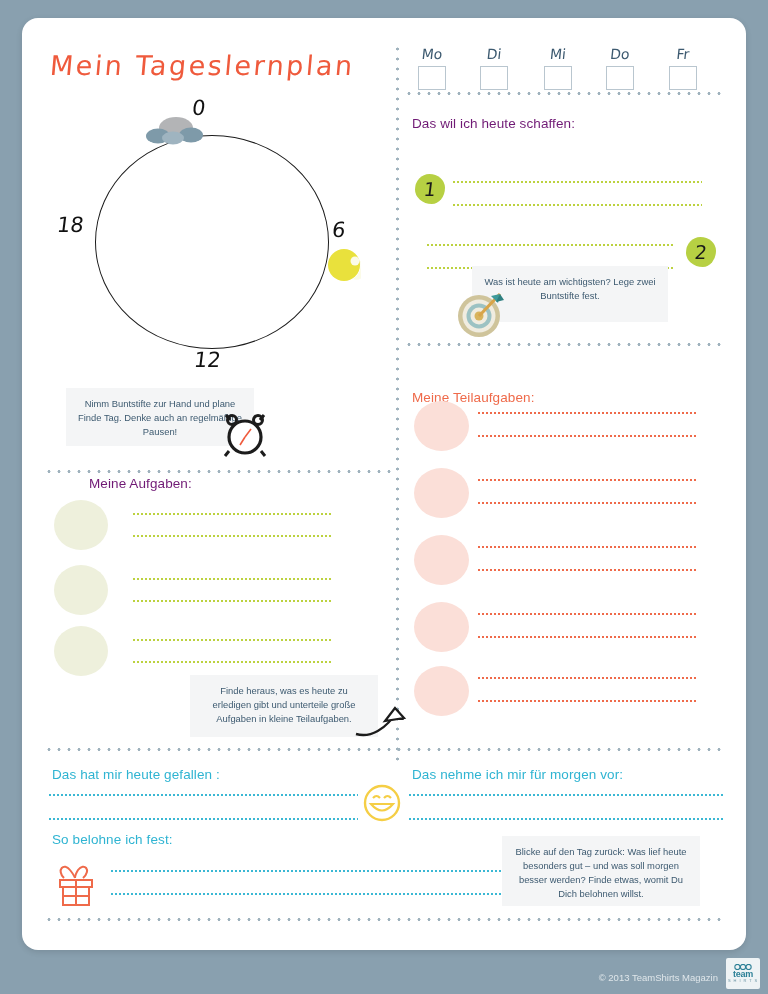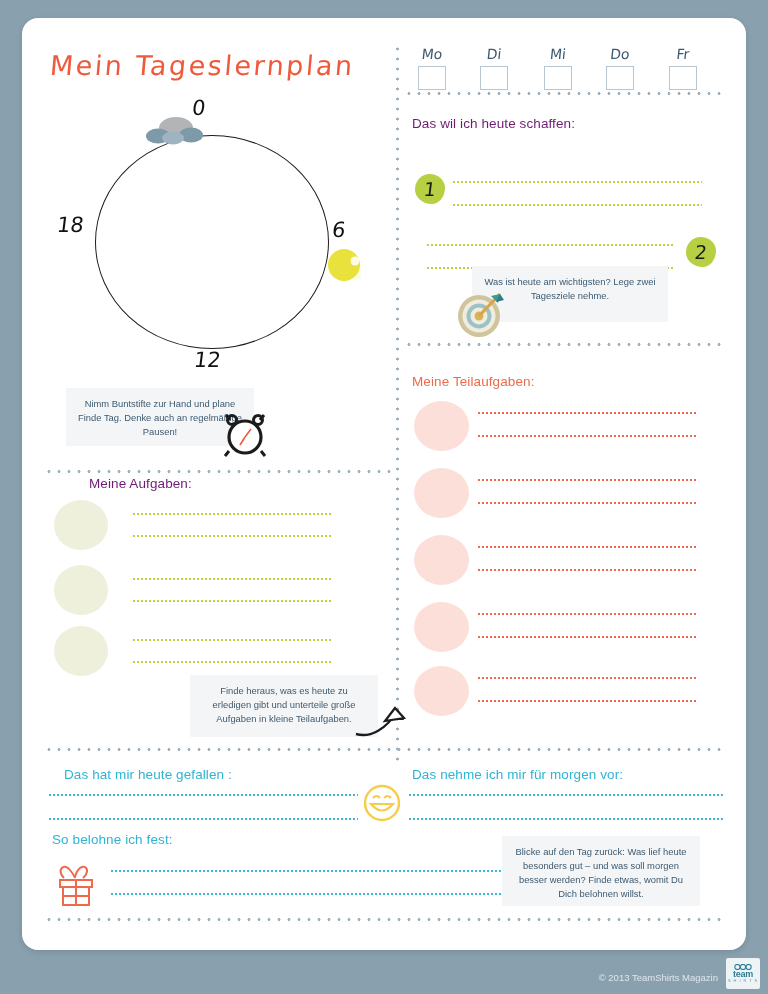--- a/index.html
+++ b/index.html
@@ -211,33 +211,33 @@
     <div class="wline green" style="left:430px;top:186px;width:250px;"></div>
   </div>
   <div>
     <div class="gblob" style="left:664px;top:219px;">
       <span>2</span>
     </div>
     <div class="wline green" style="left:404px;top:226px;width:248px;"></div>
     <div class="wline green" style="left:404px;top:249px;width:248px;"></div>
   </div>
 
-  <div class="hint" style="left:450px;top:248px;width:196px;height:56px;">Was ist heute am wichtigsten? Lege zwei Tagesziele nehme.</div>
+  <div class="hint" style="left:450px;top:248px;width:196px;height:56px;">Was ist heute am wichtigsten? Lege zwei Buntstifte fest.</div>
   <svg style="position:absolute;left:433px;top:271px;" width="52" height="50" viewBox="0 0 52 50">
     <circle cx="24" cy="27" r="21" fill="#cfc49b"></circle>
     <circle cx="24" cy="27" r="16.5" fill="#f0ece0"></circle>
     <circle cx="24" cy="27" r="12.5" fill="#9cc2c3"></circle>
     <circle cx="24" cy="27" r="8.5" fill="#f0ece0"></circle>
     <circle cx="24" cy="27" r="4.5" fill="#d8b45e"></circle>
     <path d="M24 27 L45 5" stroke="#d8a54a" stroke-width="3.2"></path>
     <path d="M45 5 L36 7 L43 14 Z" fill="#3d9a9a"></path>
     <path d="M45 5 L41 13 L49 11 Z" fill="#2e7f80"></path>
   </svg>
 
-  <div class="sec-h coral" style="left:390px;top:356px;">Meine Teilaufgaben:</div>
+  <div class="sec-h coral" style="left:390px;top:372px;">Meine Teilaufgaben:</div>
 
   <div>
     <div class="circ-pink" style="left:392px;top:383px;"></div>
     <div class="wline coral" style="left:455px;top:394px;width:220px;"></div>
     <div class="wline coral" style="left:455px;top:417px;width:220px;"></div>
   </div>
   <div>
     <div class="circ-pink" style="left:392px;top:450px;"></div>
     <div class="wline coral" style="left:455px;top:461px;width:220px;"></div>
     <div class="wline coral" style="left:455px;top:484px;width:220px;"></div>
@@ -251,21 +251,21 @@
     <div class="circ-pink" style="left:392px;top:584px;"></div>
     <div class="wline coral" style="left:455px;top:595px;width:220px;"></div>
     <div class="wline coral" style="left:455px;top:618px;width:220px;"></div>
   </div>
   <div>
     <div class="circ-pink" style="left:392px;top:648px;"></div>
     <div class="wline coral" style="left:455px;top:659px;width:220px;"></div>
     <div class="wline coral" style="left:455px;top:682px;width:220px;"></div>
   </div>
 
-  <div class="sec-h cyan" style="left:30px;top:749px;margin-left:12px;">Das hat mir heute gefallen :</div>
+  <div class="sec-h cyan" style="left:30px;top:749px;">Das hat mir heute gefallen :</div>
   <div class="wline cyan" style="left:26px;top:776px;width:310px;"></div>
   <div class="wline cyan" style="left:26px;top:800px;width:310px;"></div>
   <svg style="position:absolute;left:340px;top:765px;" width="40" height="40" viewBox="0 0 40 40">
     <circle cx="20" cy="20" r="17" fill="none" stroke="#f5ce45" stroke-width="2.4"></circle>
     <path d="M11 15 q3.5 -4 7 0" stroke="#f5ce45" stroke-width="2.2" fill="none"></path>
     <path d="M22 15 q3.5 -4 7 0" stroke="#f5ce45" stroke-width="2.2" fill="none"></path>
     <path d="M9 21 q11 13 22 0 z" stroke="#f5ce45" stroke-width="2.2" fill="none"></path>
   </svg>
 
   <div class="sec-h cyan" style="left:30px;top:814px;">So belohne ich fest:</div>

